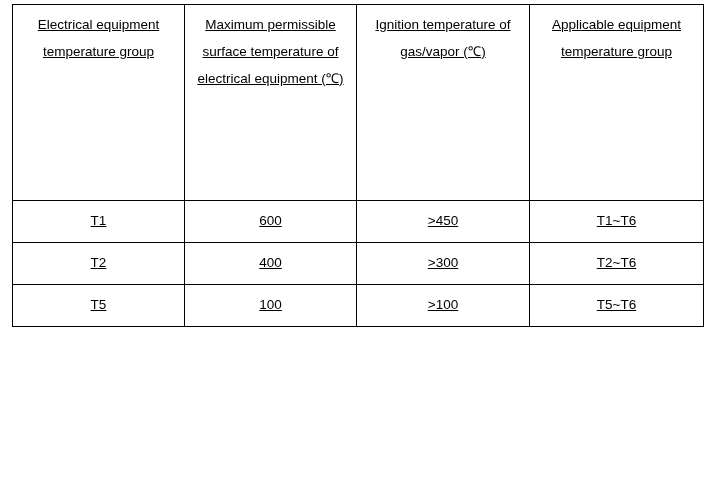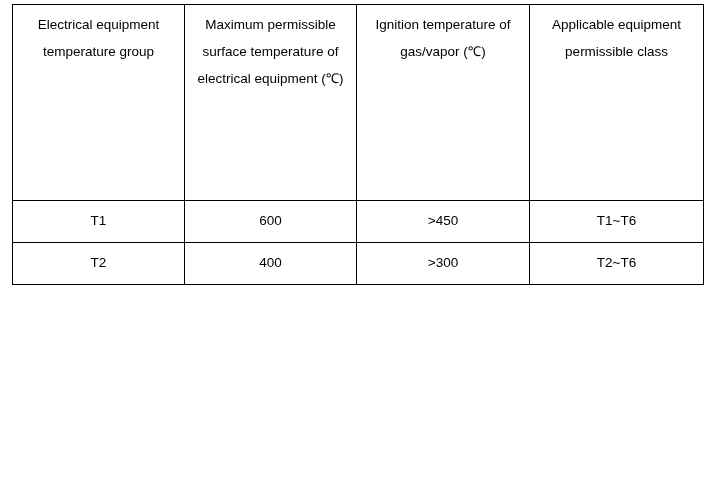--- a/index.html
+++ b/index.html
@@ -11,20 +11,21 @@
     width: 715px;
     height: 484px;
     font-family: "Liberation Sans", sans-serif;
     color: #000000;
     overflow: hidden;
   }
   .table-wrap {
     padding: 4px 12px 0 12px;
     box-sizing: border-box;
     width: 715px;
+    text-decoration: underline;
   }
   table.temp-table {
     border-collapse: collapse;
     table-layout: fixed;
     width: 691px;
   }
   table.temp-table col.c0 { width: 172px; }
   table.temp-table col.c1 { width: 172px; }
   table.temp-table col.c2 { width: 173px; }
   table.temp-table col.c3 { width: 174px; }
@@ -69,21 +70,21 @@
         <td>
             <span class="cell-text">Electrical equipment temperature group</span>
           </td>
         <td>
             <span class="cell-text">Maximum permissible surface temperature of electrical equipment (℃)</span>
           </td>
         <td>
             <span class="cell-text">Ignition temperature of gas/vapor (℃)</span>
           </td>
         <td>
-            <span class="cell-text">Applicable equipment permissible class</span>
+            <span class="cell-text">Applicable equipment temperature group</span>
           </td>
       </tr>
 
       <tr class="data-row">
         <td>
             <span class="cell-text">T1</span>
           </td>
         <td>
             <span class="cell-text">600</span>
           </td>
@@ -105,16 +106,30 @@
         <td>
             <span class="cell-text">&gt;300</span>
           </td>
         <td>
             <span class="cell-text">T2~T6</span>
           </td>
       </tr>
 
 
 
+      <tr class="data-row">
+        <td>
+            <span class="cell-text">T5</span>
+          </td>
+        <td>
+            <span class="cell-text">100</span>
+          </td>
+        <td>
+            <span class="cell-text">&gt;100</span>
+          </td>
+        <td>
+            <span class="cell-text">T5~T6</span>
+          </td>
+      </tr>
 
     </tbody>
   </table>
 </div>
 
 </body></html>

